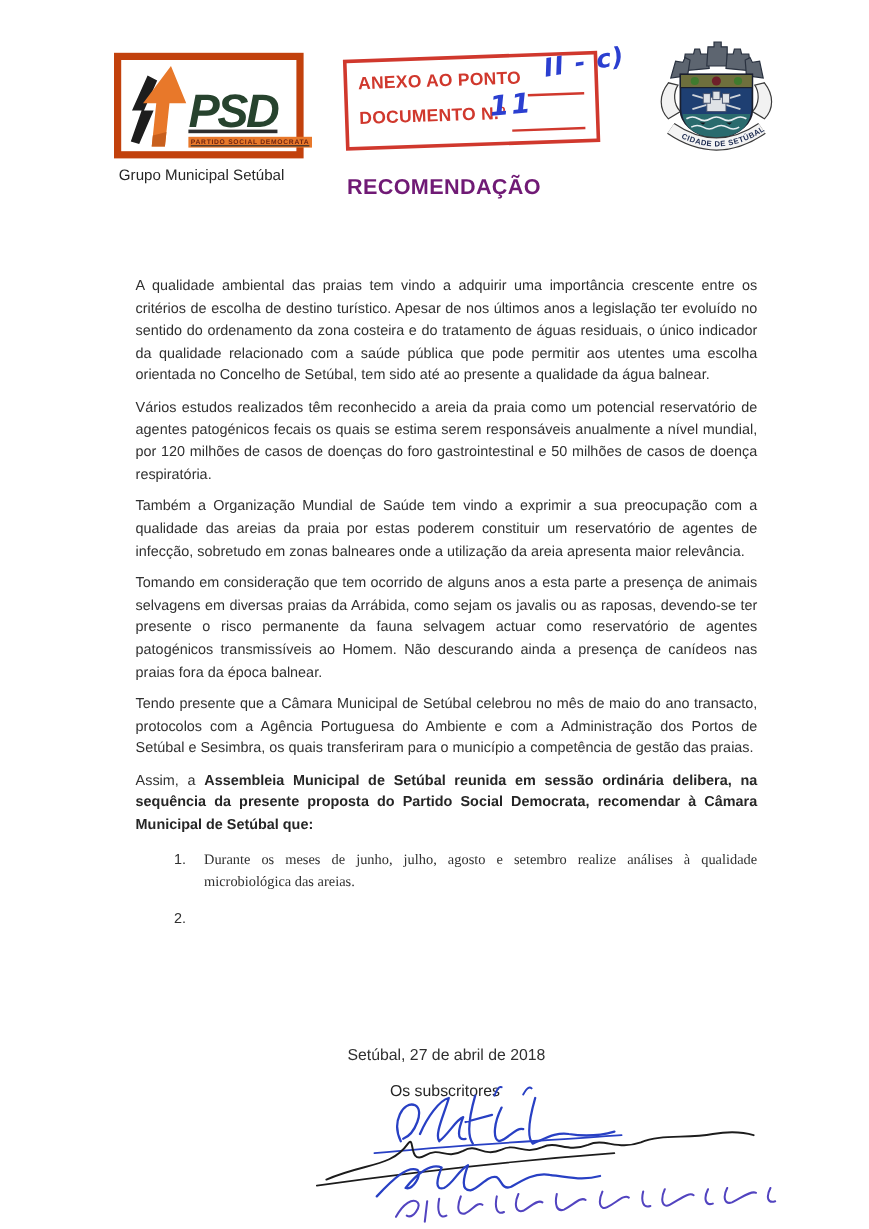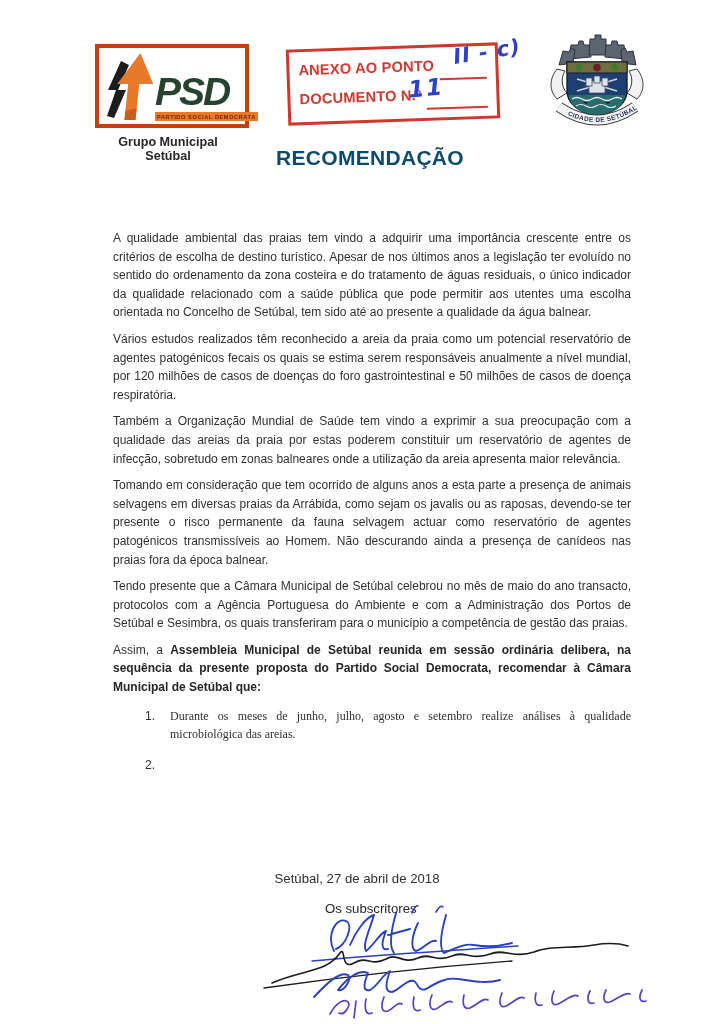--- a/index.html
+++ b/index.html
@@ -3,56 +3,56 @@
 <meta charset="utf-8">
 <style>
   html,body{margin:0;padding:0;background:#ffffff;}
   .page{
     position:relative;width:724px;height:1024px;background:#ffffff;overflow:hidden;
     font-family:"Liberation Sans",sans-serif;color:#2e2e2e;
   }
 
   
   .logo-block{position:absolute;left:95px;top:44px;width:146px;}
-  .logo-box{position:relative;width:146px;height:76px;border:4px solid #c2410c;display:flex;align-items:stretch;background:#fff;}
+  .logo-box{position:relative;width:146px;height:76px;border:6px solid #c2410c;display:flex;align-items:stretch;background:#fff;text-decoration:underline;}
   .logo-arrow{flex:none;width:56px;height:76px;}
   .logo-text{flex:1;display:flex;flex-direction:column;justify-content:flex-end;padding-bottom:3px;}
   .psd-acronym{font-size:39px;font-weight:bold;font-style:italic;color:#27432e;letter-spacing:-2px;line-height:0.95;}
   .psd-band{display:block;background:#e8782a;color:#6e2412;font-size:5.6px;font-weight:bold;text-align:center;letter-spacing:0.6px;padding:1.5px 2px;margin-top:2px;white-space:nowrap;}
-  .logo-caption{margin-top:7px;text-align:center;font-weight:bold;font-size:12.6px;color:#262626;}
+  .logo-caption{margin-top:7px;text-align:center;font-weight:normal;font-size:12.6px;color:#262626;}
 
   
   .stamp{
     position:absolute;left:287px;top:46px;width:188px;padding:4px 9px 8px 9px;
     border:3px solid #d0382d;transform:rotate(-2deg);color:#d0382d;background:rgba(255,255,255,0);
   }
   .stamp-row{display:flex;align-items:flex-end;font-weight:bold;font-size:14.6px;letter-spacing:0.2px;line-height:2.0;white-space:nowrap;}
   .stamp-fill{flex:1;border-bottom:2px solid #d0382d;margin-left:5px;height:20px;}
   .hand{position:absolute;color:#2b3fd0;font-style:italic;font-weight:bold;font-family:"DejaVu Sans",sans-serif;}
   .hand1{top:-6px;right:-26px;font-size:21px;transform:rotate(-7deg);letter-spacing:1px;}
   .hand2{top:27px;right:52px;font-size:23px;transform:rotate(-3deg);letter-spacing:2px;}
 
   
   .crest{position:absolute;left:545px;top:29px;}
 
   
-  .doc-title{position:absolute;left:16px;right:0;top:146px;text-align:center;font-size:21px;font-weight:bold;letter-spacing:0.3px;color:#0c4a6e;}
+  .doc-title{position:absolute;left:16px;right:0;top:146px;text-align:center;font-size:18px;font-weight:bold;letter-spacing:0.3px;color:#701a75;}
   .doc-subtitle{position:absolute;left:0;right:0;top:183px;text-align:center;font-size:12.9px;font-weight:bold;color:#2a2a2a;}
 
   
   .body-block{position:absolute;left:113px;top:229px;width:518px;font-size:12px;line-height:18.6px;text-align:justify;color:#303030;}
   .body-block p{margin:0 0 8px 0;}
   .delib strong{font-weight:bold;color:#262626;}
   .list{margin-top:10px;}
   .li{display:flex;margin:0 0 12px 0;padding-left:32px;}
   .li-num{flex:none;width:25px;}
   .li-text{flex:1;text-align:justify;font-family:Liberation Serif, serif;}
 
   
-  .date-line{position:absolute;left:98px;width:518px;top:871px;text-align:center;font-size:13.2px;color:#303030;}
+  .date-line{position:absolute;left:113px;width:518px;top:871px;text-align:center;font-size:13.2px;color:#303030;}
   .subscribers{position:absolute;left:325px;top:901px;font-size:13.2px;color:#262626;}
   .signatures{position:absolute;left:250px;top:905px;}
 </style>
 </head>
 <body>
 
 <div class="page">
 
   <div class="logo-block">
     <div class="logo-box">

